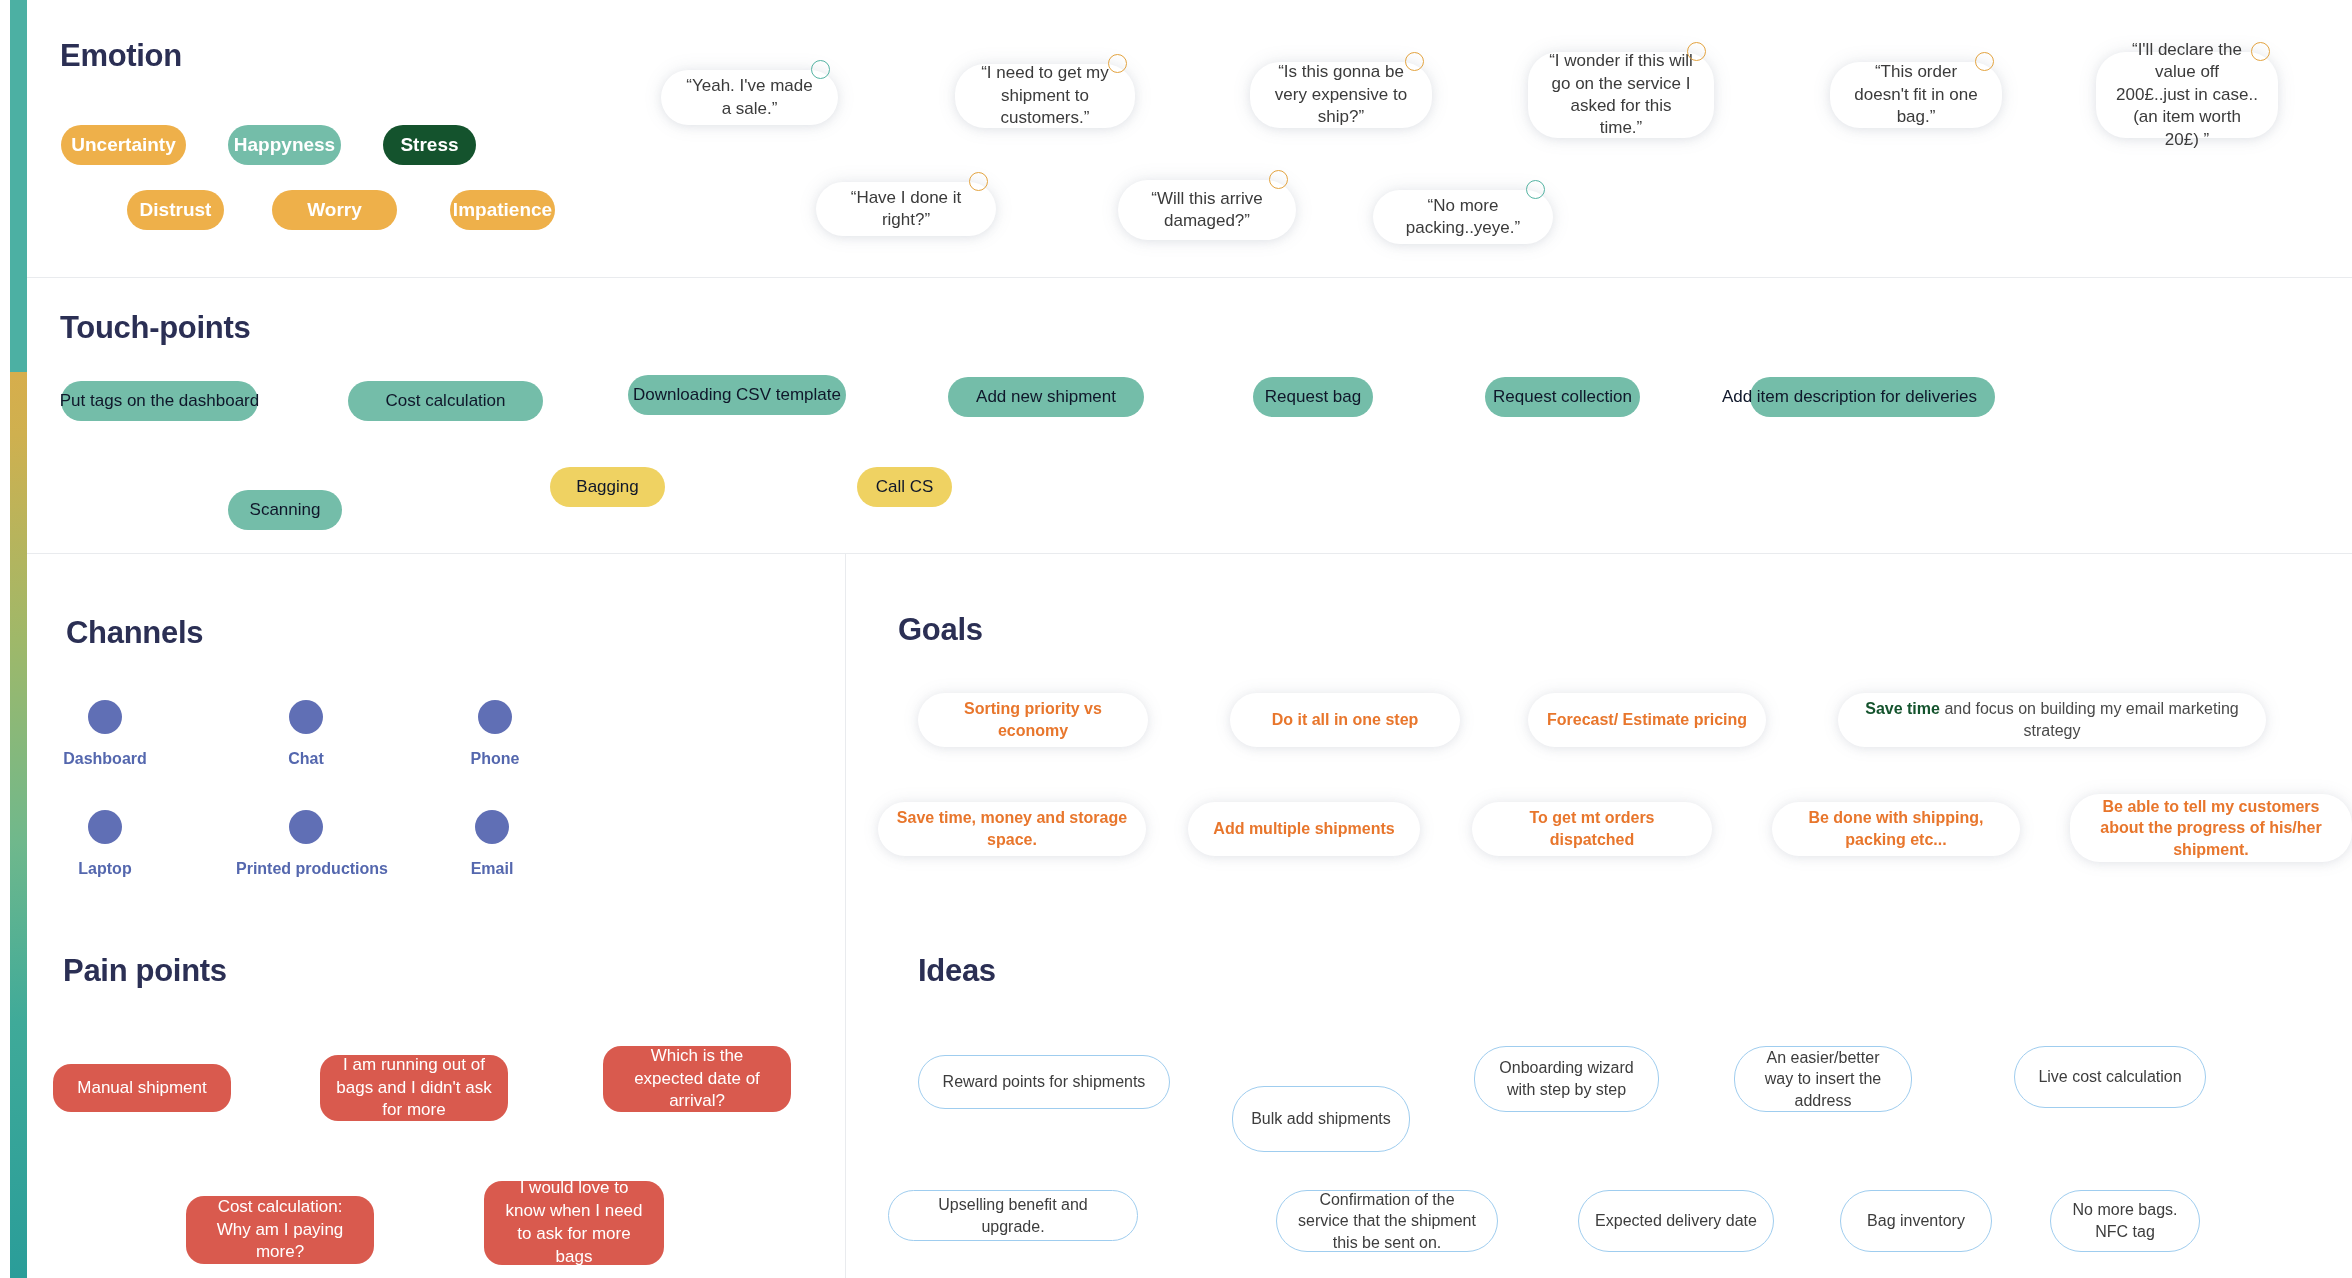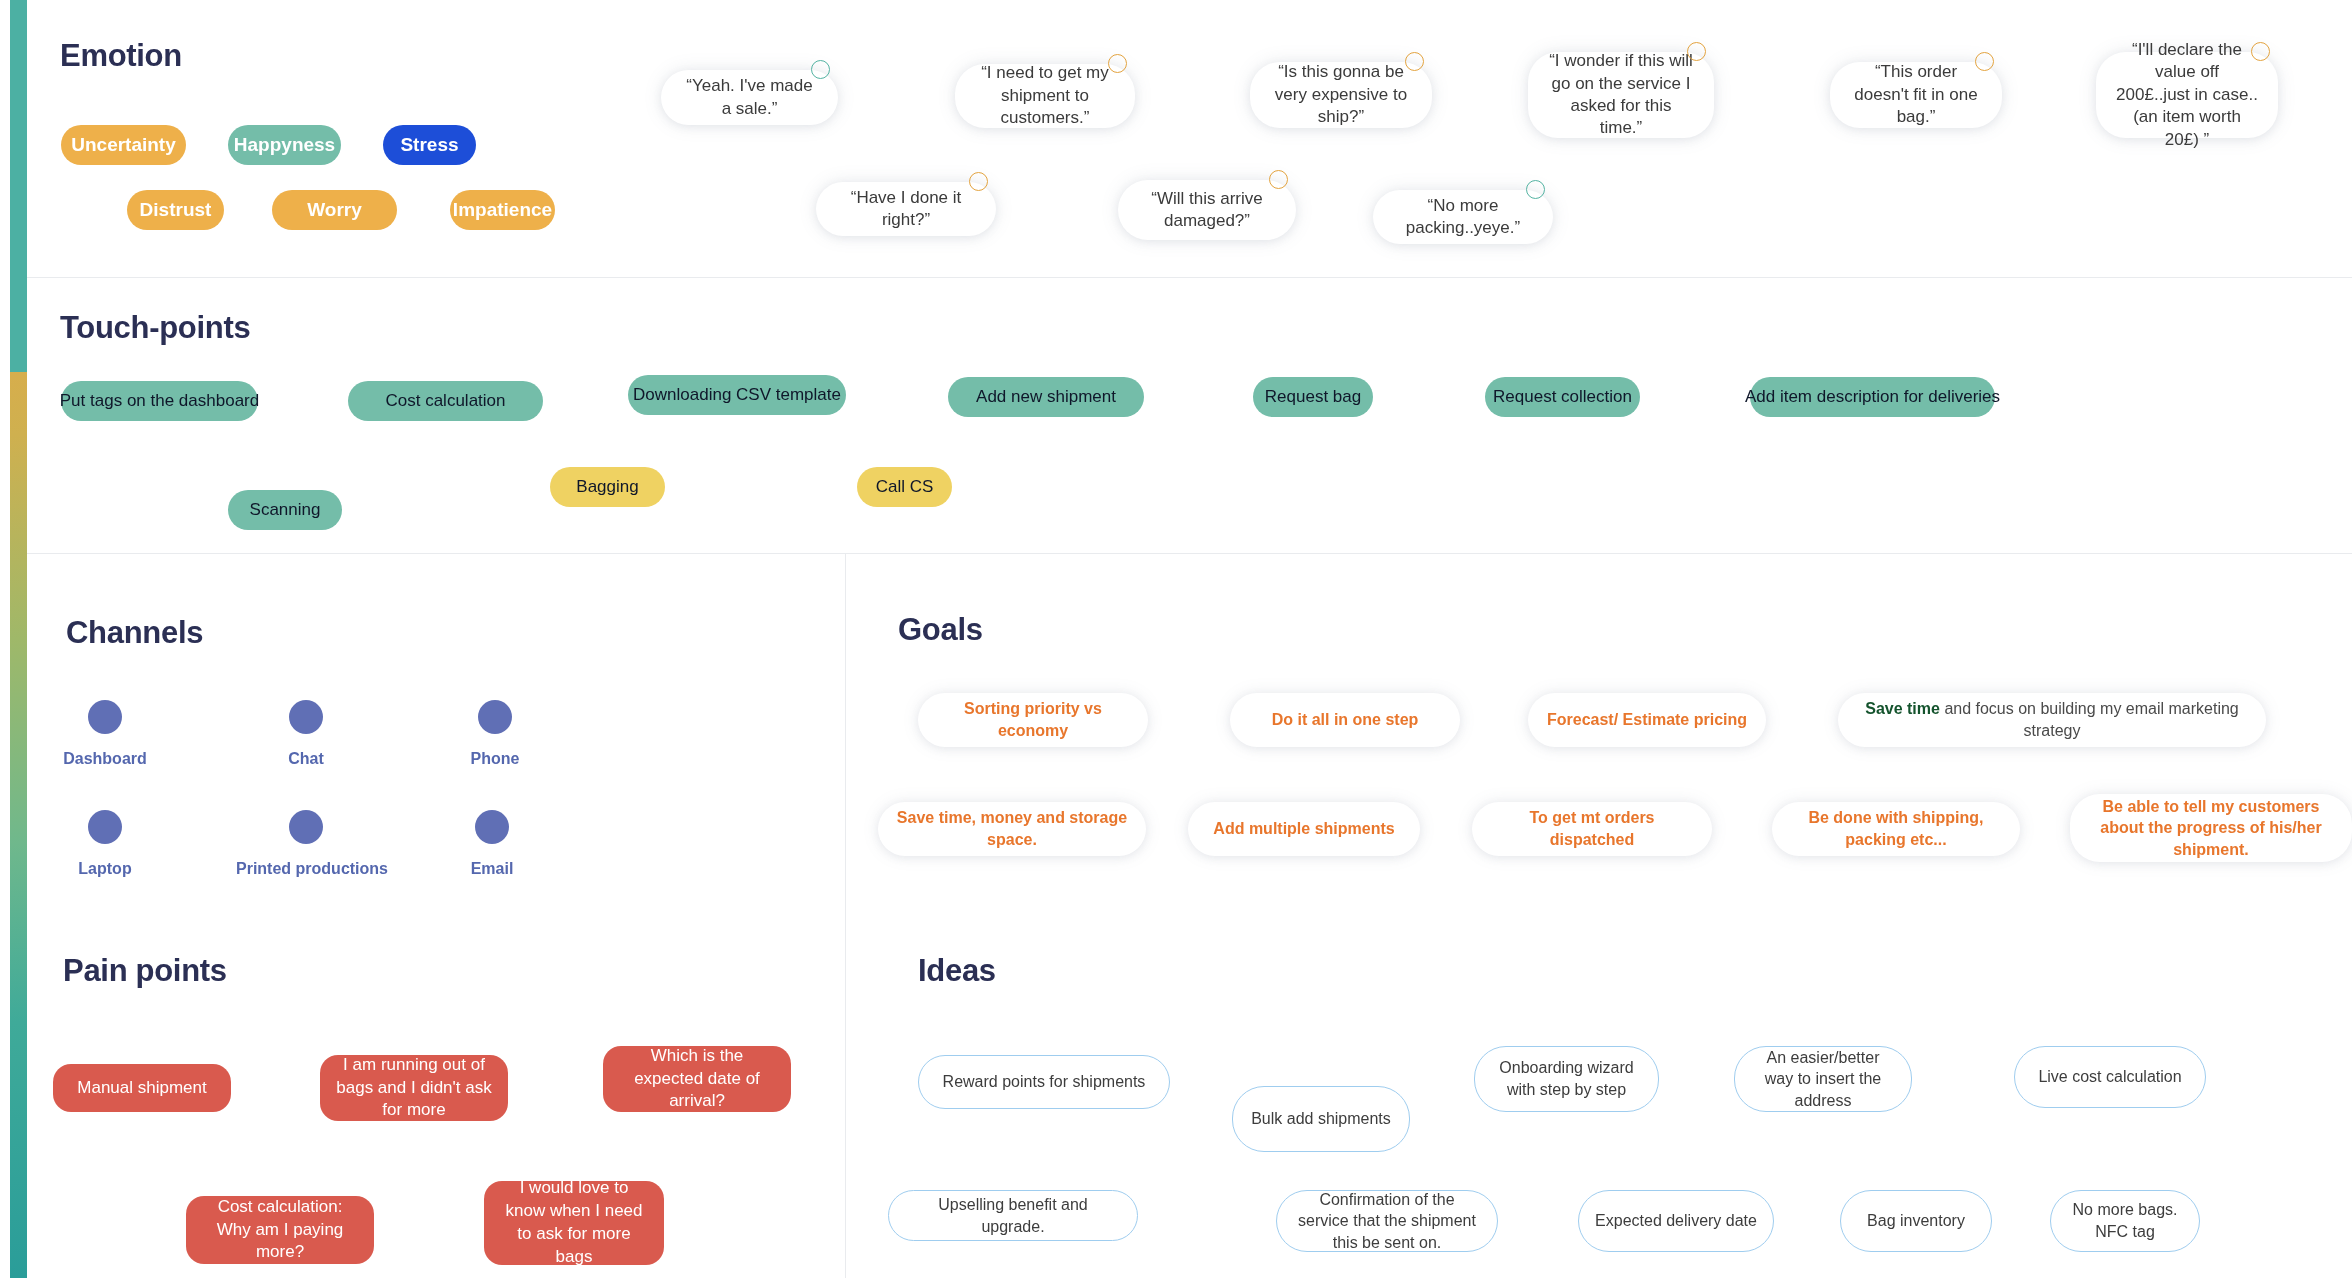--- a/index.html
+++ b/index.html
@@ -151,21 +151,21 @@
   <div class="sep-v" style="left:845px; top:553px; height:725px;"></div>
 
   <div class="heading" style="left:60px; top:38px; font-size:31px;">Emotion</div>
 
   <div class="emo" style="left:61px; top:125px; width:125px; background:#eeb04a;">
     <span>Uncertainty</span>
   </div>
   <div class="emo" style="left:228px; top:125px; width:113px; background:#74bda9;">
     <span>Happyness</span>
   </div>
-  <div class="emo" style="left:383px; top:125px; width:93px; background:#1d4ed8;">
+  <div class="emo" style="left:383px; top:125px; width:93px; background:#14532d;">
     <span>Stress</span>
   </div>
   <div class="emo" style="left:127px; top:190px; width:97px; background:#eeb04a;">
     <span>Distrust</span>
   </div>
   <div class="emo" style="left:272px; top:190px; width:125px; background:#eeb04a;">
     <span>Worry</span>
   </div>
   <div class="emo" style="left:450px; top:190px; width:105px; background:#eeb04a;">
     <span>Impatience</span>
@@ -222,21 +222,21 @@
   </div>
   <div class="tp teal" style="left:948px; top:377px; width:196px;">
     <span>Add new shipment</span>
   </div>
   <div class="tp teal" style="left:1253px; top:377px; width:120px;">
     <span>Request bag</span>
   </div>
   <div class="tp teal" style="left:1485px; top:377px; width:155px;">
     <span>Request collection</span>
   </div>
-  <div class="tp teal" style="left:1750px; top:377px; width:245px;">
+  <div class="tp teal" style="left:1750px; top:377px; width:245px;justify-content:flex-end;">
     <span>Add item description for deliveries</span>
   </div>
   <div class="tp teal" style="left:228px; top:490px; width:114px;justify-content:center;">
     <span>Scanning</span>
   </div>
   <div class="tp yellow" style="left:550px; top:467px; width:115px;">
     <span>Bagging</span>
   </div>
   <div class="tp yellow" style="left:857px; top:467px; width:95px;">
     <span>Call CS</span>

